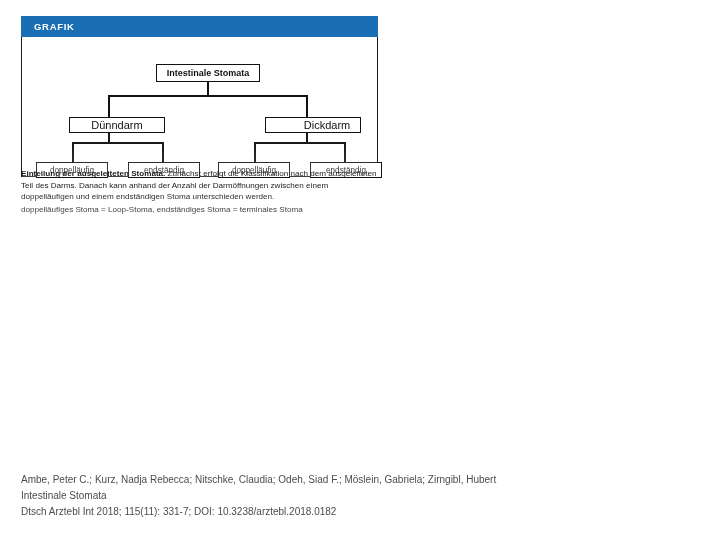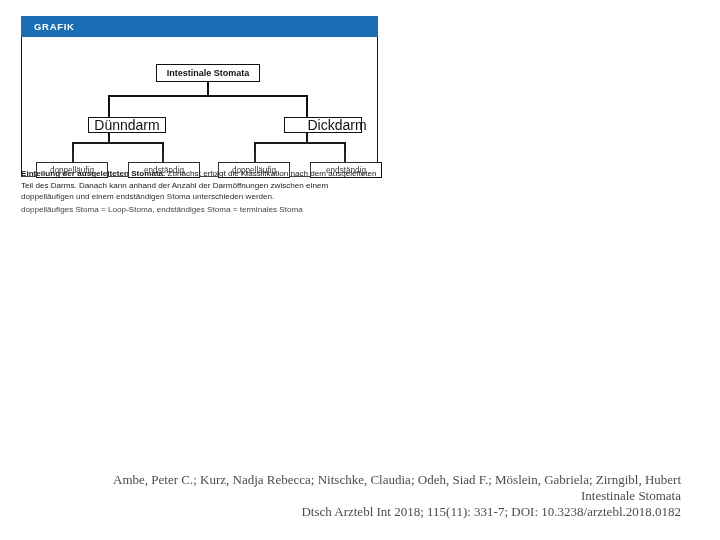--- a/index.html
+++ b/index.html
@@ -66,24 +66,23 @@
   .node.root {
     left: 134px;
     top: 27px;
     width: 104px;
     height: 18px;
     font-size: 9px;
     font-weight: bold;
   }
   .node.mid {
     top: 80px;
-    width: 78px;
+    width: 96px;
     height: 16px;
-    font-size: 14px;
-    margin-left: 19px;
+    font-size: 11px;
   }
   .node.mid.left  { left: 47px; }
   .node.mid.right { left: 243px; padding-left: 28px; }
 
   .node.leaf {
     top: 125px;
     width: 72px;
     height: 16px;
     font-size: 8.2px;
   }
@@ -143,24 +142,23 @@
                 rgba(255,255,255,0.30) 100%);
   }
 
   
   #citation {
     position: absolute;
     left: 21px;
     top: 472px;
     width: 660px;
     color: #4c4c4c;
-    font-family: Liberation Serif, serif;
-    font-size: 13px;
+    font-family: Liberation Sans, sans-serif;
+    font-size: 10px;
     line-height: 16px;
-    text-align: right;
   }
   #citation .line { display: block; white-space: nowrap; }
 </style>
 </head>
 <body>
 
 <div id="figure-panel">
 
   <div id="figure-header">
     <span class="label">GRAFIK</span>

